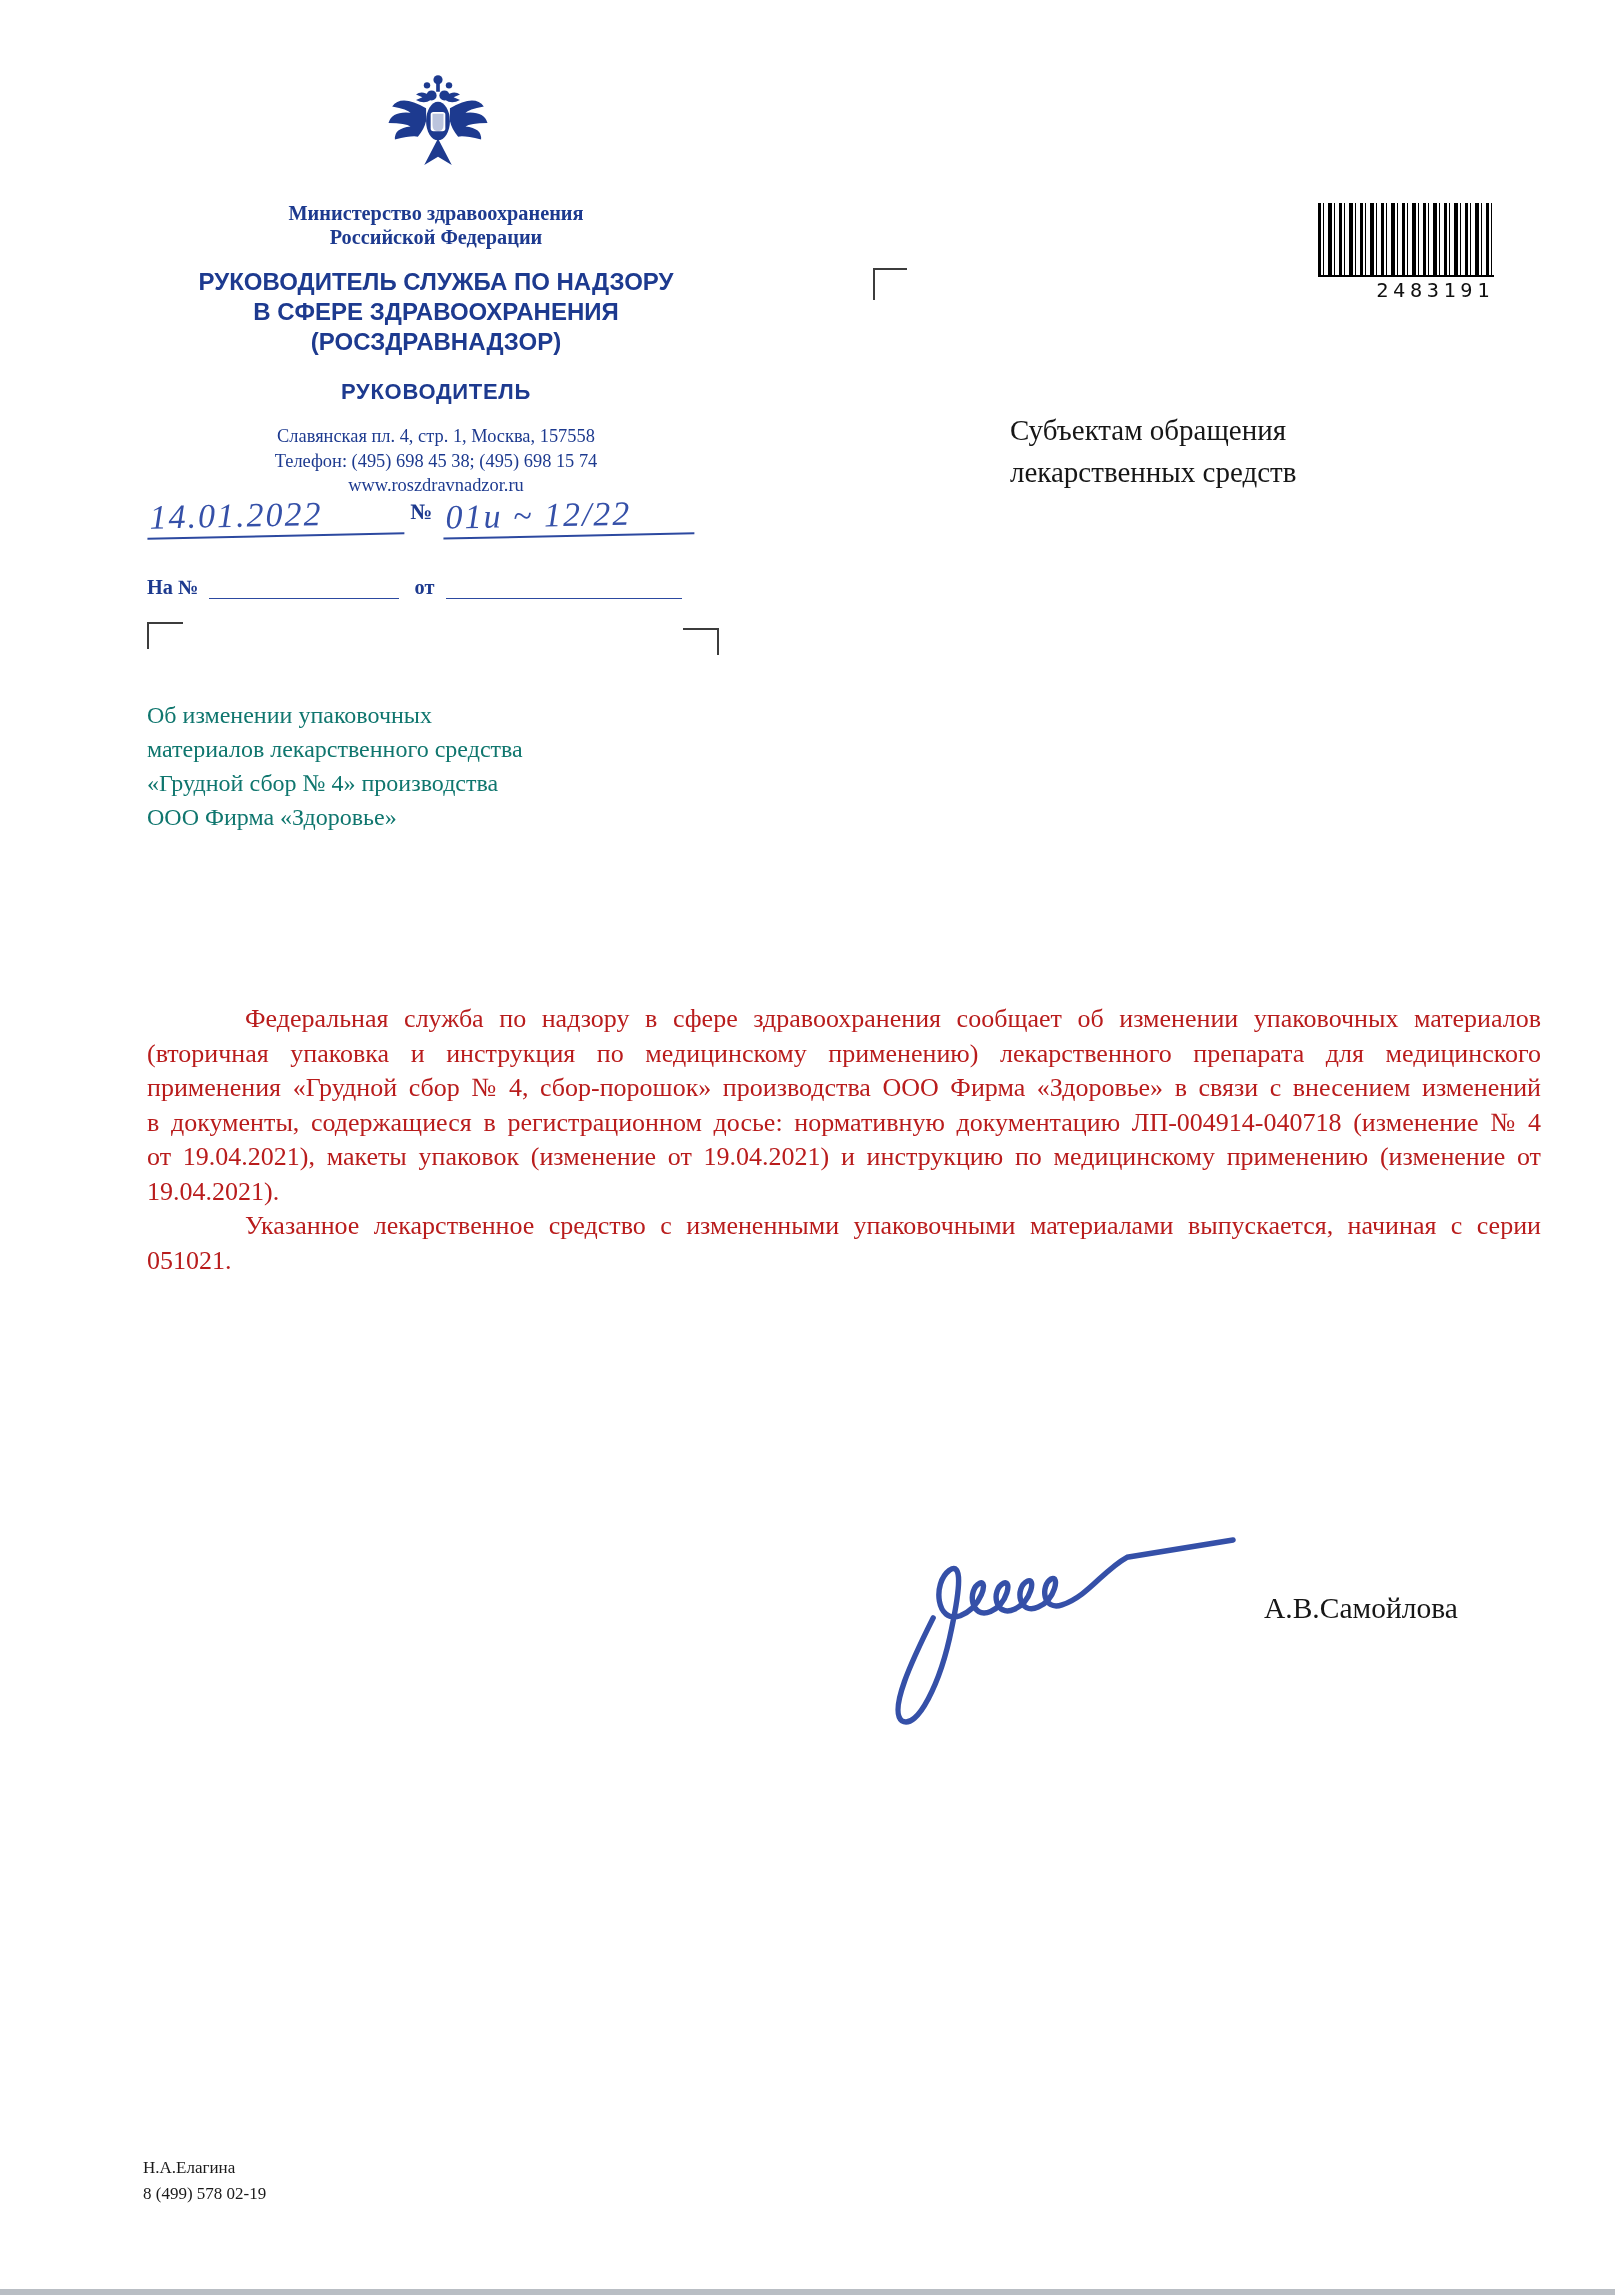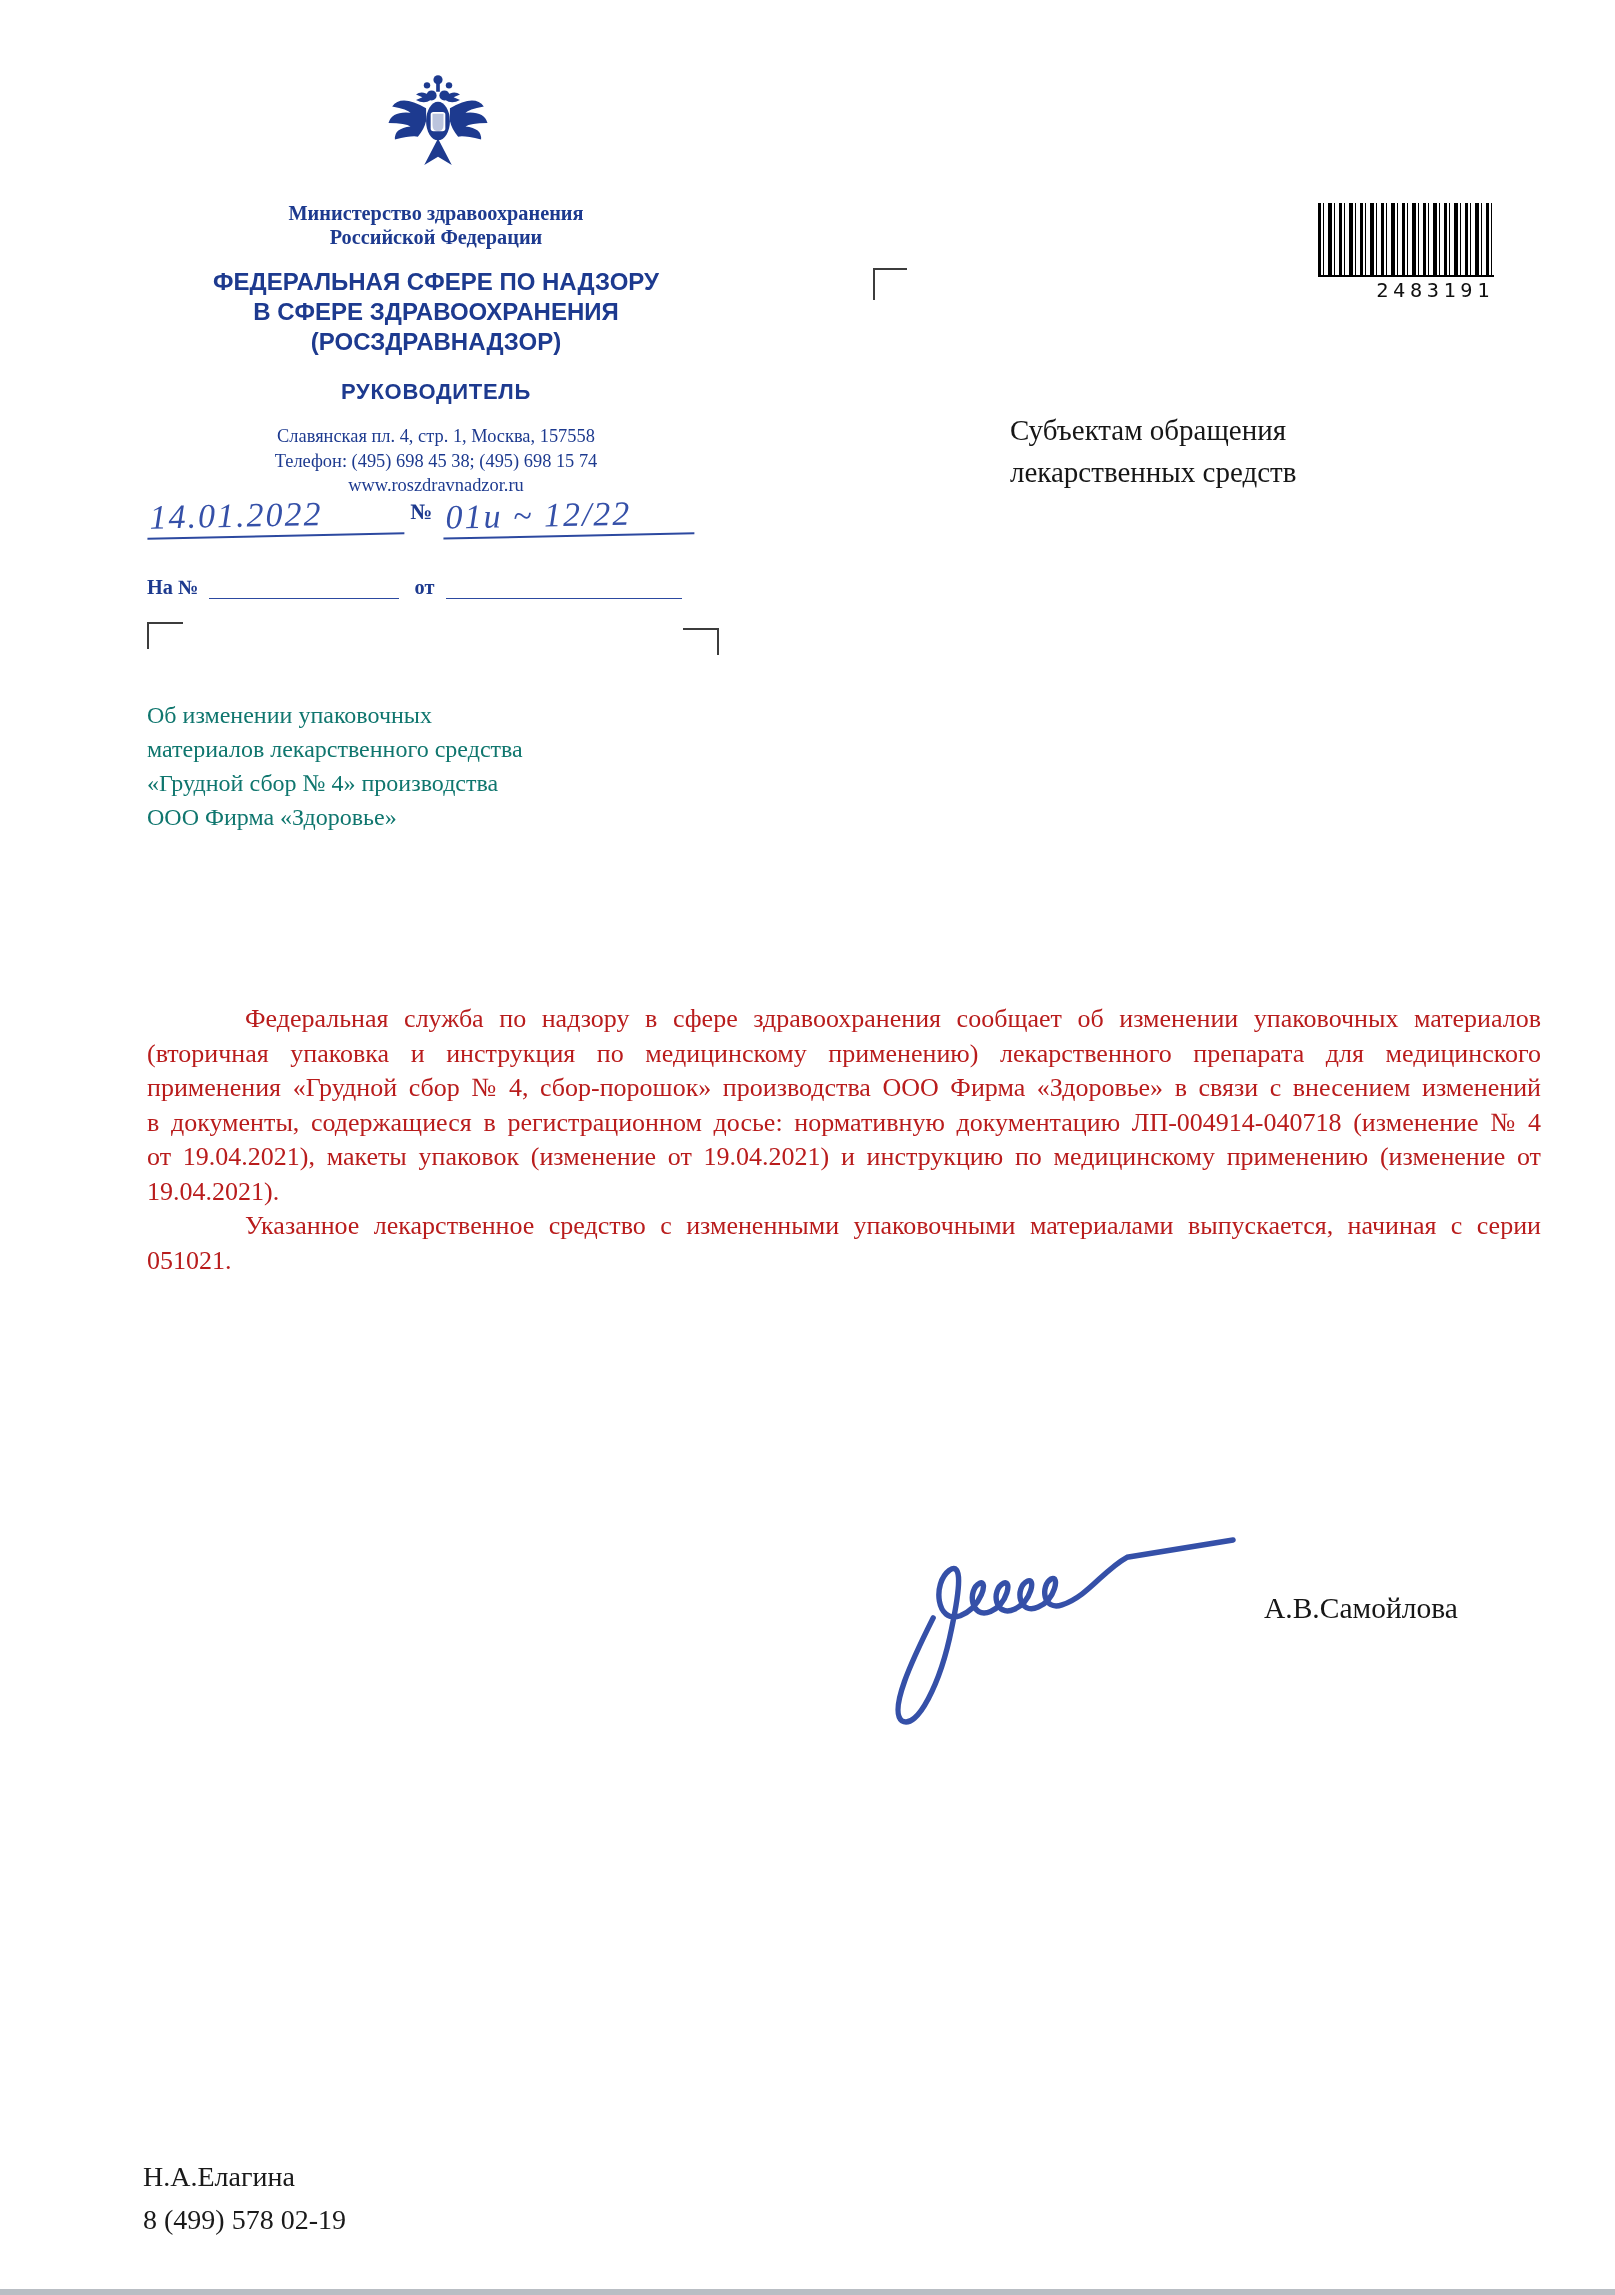--- a/index.html
+++ b/index.html
@@ -164,21 +164,21 @@
     position: absolute;
     left: 1264px; top: 1592px;
     font-size: 29.5px;
     color: #161616;
   }
 
   
   .footer {
     position: absolute;
     left: 143px; top: 2155px;
-    font-size: 28px; line-height: 1.55;
+    font-size: 17px; line-height: 1.55;
     color: #1a1a1a;
   }
 
   .scan-edge {
     position: absolute;
     left: 0; right: 0; bottom: 0; height: 5.9px;
     background: #b9bec4;
   }
 </style>
 </head>
@@ -204,21 +204,21 @@
       <path d="M54 50 h12 v12 q0 7 -6 7 q-6 0 -6 -7 z" opacity="0.3"></path>
     </g>
   </svg>
 
   <div class="letterhead">
     <div class="ministry">
       <div>Министерство здравоохранения</div>
       <div>Российской Федерации</div>
     </div>
     <div class="service">
-      <div>ФЕДЕРАЛЬНАЯ СФЕРЕ ПО НАДЗОРУ</div>
+      <div>РУКОВОДИТЕЛЬ СЛУЖБА ПО НАДЗОРУ</div>
       <div>В СФЕРЕ ЗДРАВООХРАНЕНИЯ</div>
       <div>(РОСЗДРАВНАДЗОР)</div>
     </div>
     <div class="position">РУКОВОДИТЕЛЬ</div>
     <div class="contact">
       <div>Славянская пл. 4, стр. 1, Москва, 157558</div>
       <div>Телефон: (495) 698 45 38; (495) 698 15 74</div>
       <div>www.roszdravnadzor.ru</div>
     </div>
   </div>

